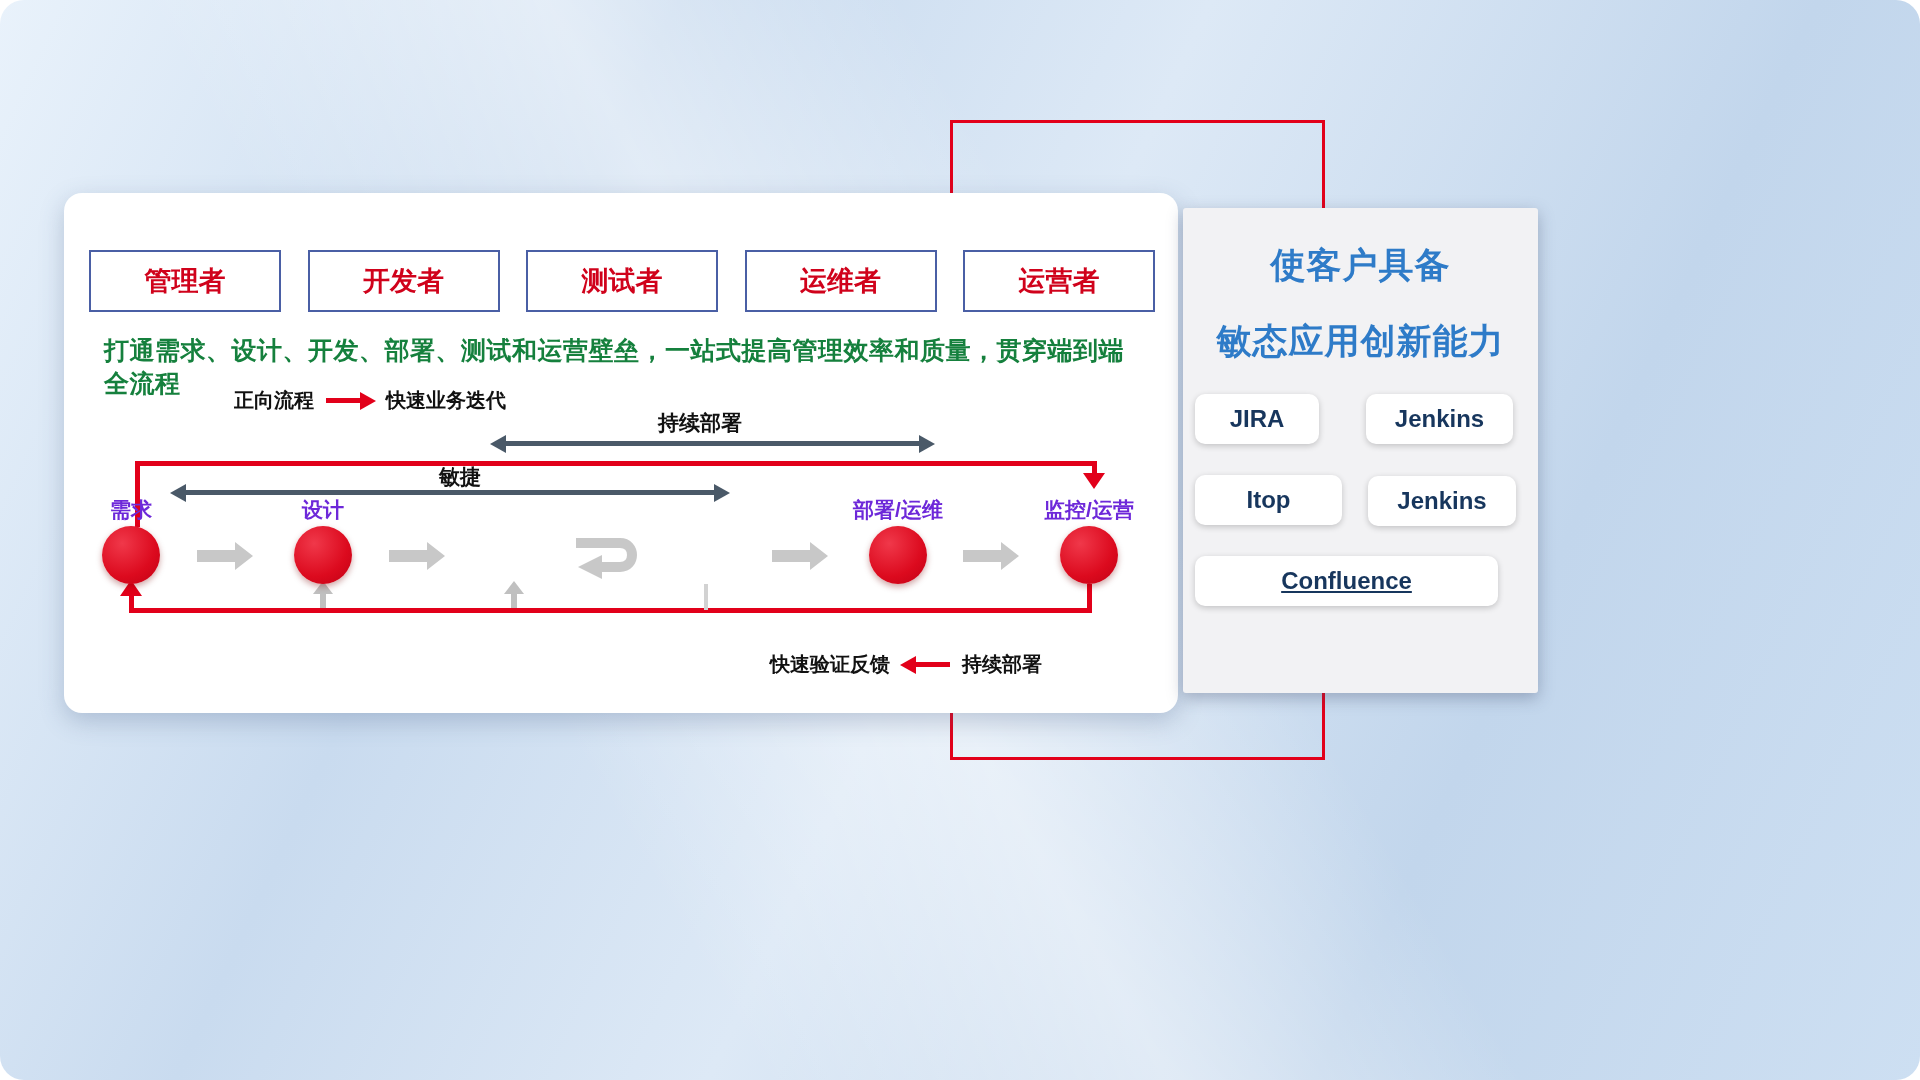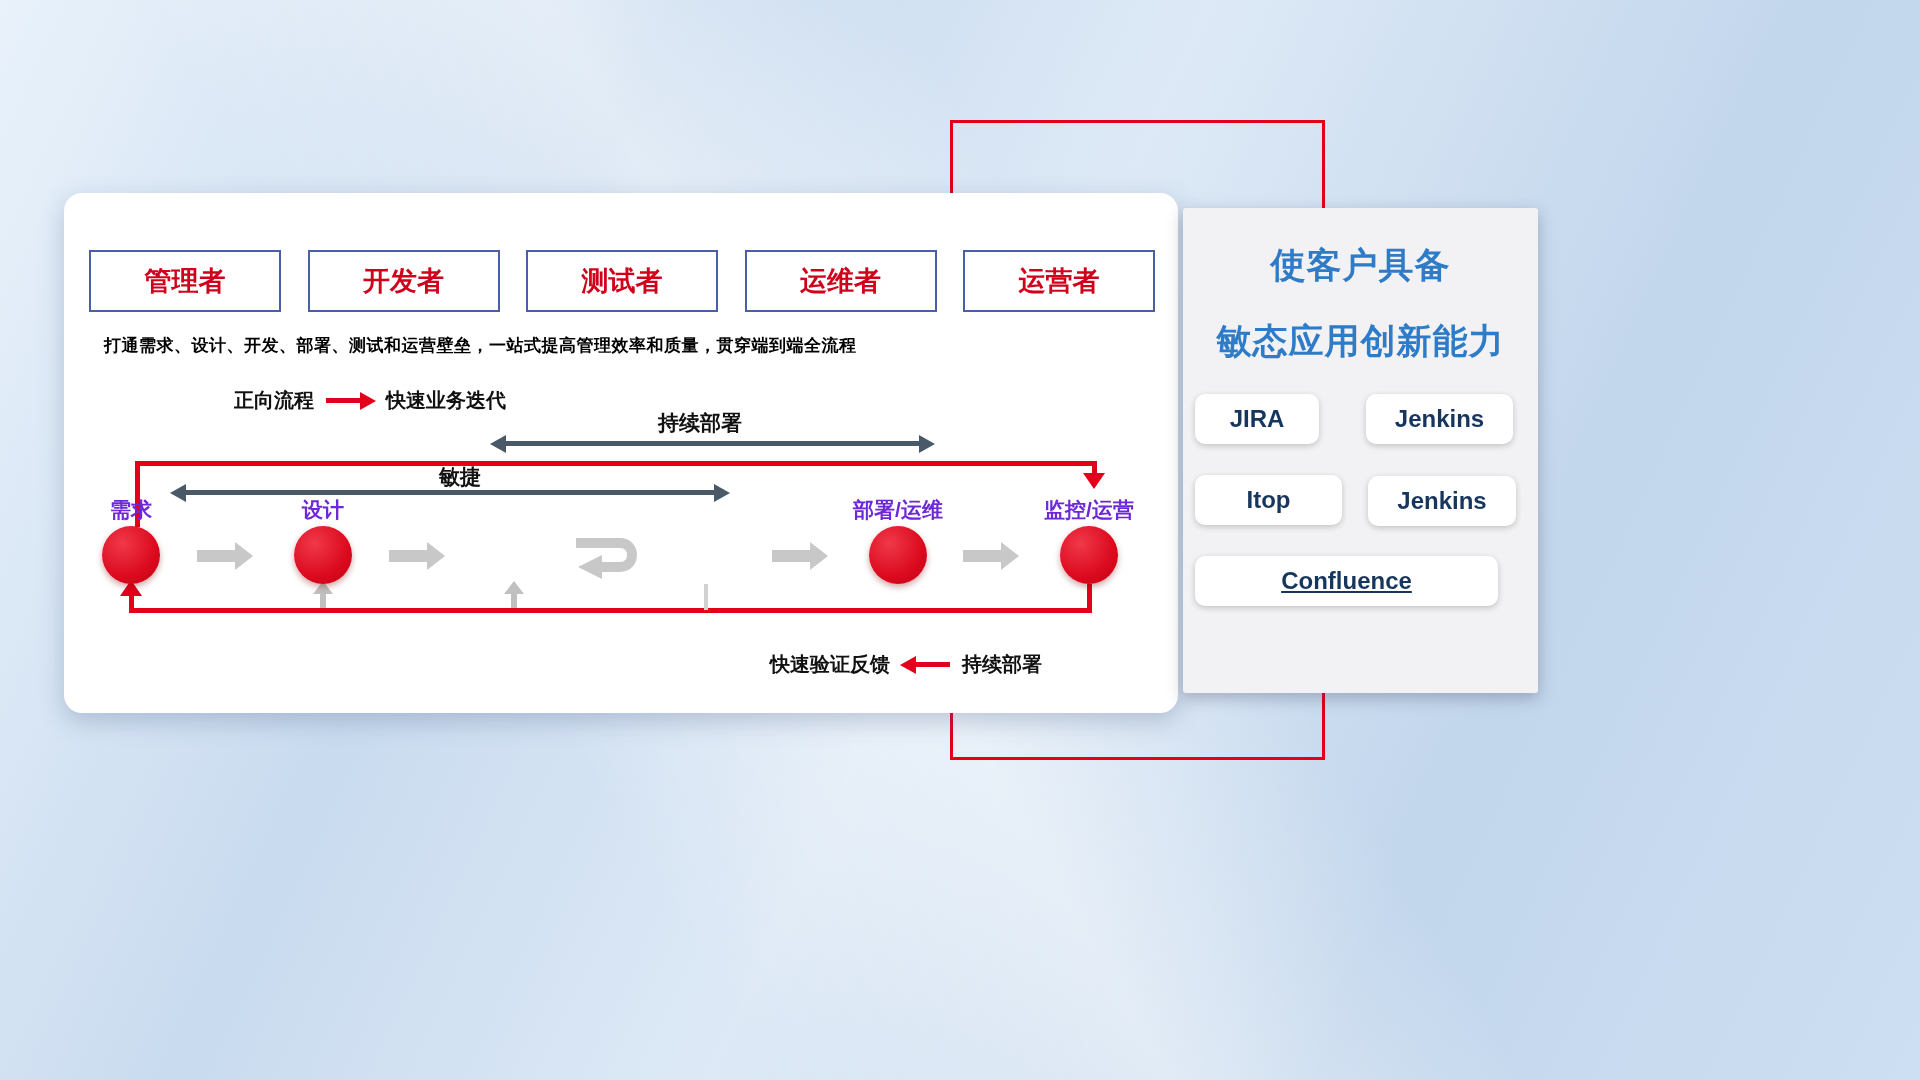--- a/index.html
+++ b/index.html
@@ -6,20 +6,21 @@
   html, body { width: 1920px; height: 1080px; }
   body {
     font-family: "Liberation Sans", "DejaVu Sans", sans-serif;
     overflow: hidden;
   }
   .stage {
     position: relative;
     width: 1920px; height: 1080px;
     background: linear-gradient(115deg, #e9f2fb 0%, #c9dbef 28%, #dde9f6 50%, #c2d6ec 75%, #cddff2 100%);
     overflow: hidden;
+    border-radius: 24px;
   }
   .stage::before {
     content: '';
     position: absolute; inset: 0;
     background: linear-gradient(60deg, rgba(255,255,255,0) 30%, rgba(255,255,255,.45) 46%, rgba(255,255,255,0) 60%);
     pointer-events: none;
   }
 
   
   .red-frame {
@@ -39,21 +40,21 @@
   }
   .role-box {
     width: 192px; height: 62px;
     border: 2px solid #4a5fa5;
     display: flex; align-items: center; justify-content: center;
     font-size: 27px; font-weight: bold; color: #d0021b;
     background: #fff;
   }
   .desc {
     position: absolute; left: 40px; top: 141px; width: 1040px;
-    font-size: 17px; font-weight: bold; color: #000000; letter-spacing: .5px;
+    font-size: 25px; font-weight: bold; color: #15803d; letter-spacing: .5px;
   }
 
   
   .legend { position: absolute; display: flex; align-items: center; gap: 12px;
     font-size: 20px; font-weight: bold; color: #111; }
   .legend-forward { left: 170px; top: 194px; }
   .legend-feedback { left: 706px; top: 458px; }
   .arr-r { position: relative; width: 34px; height: 5px; background: #e2001a; margin-right: 14px; }
   .arr-r::after { content: ''; position: absolute; left: 34px; top: -6.5px;
     border-top: 9px solid transparent; border-bottom: 9px solid transparent; border-left: 16px solid #e2001a; }

